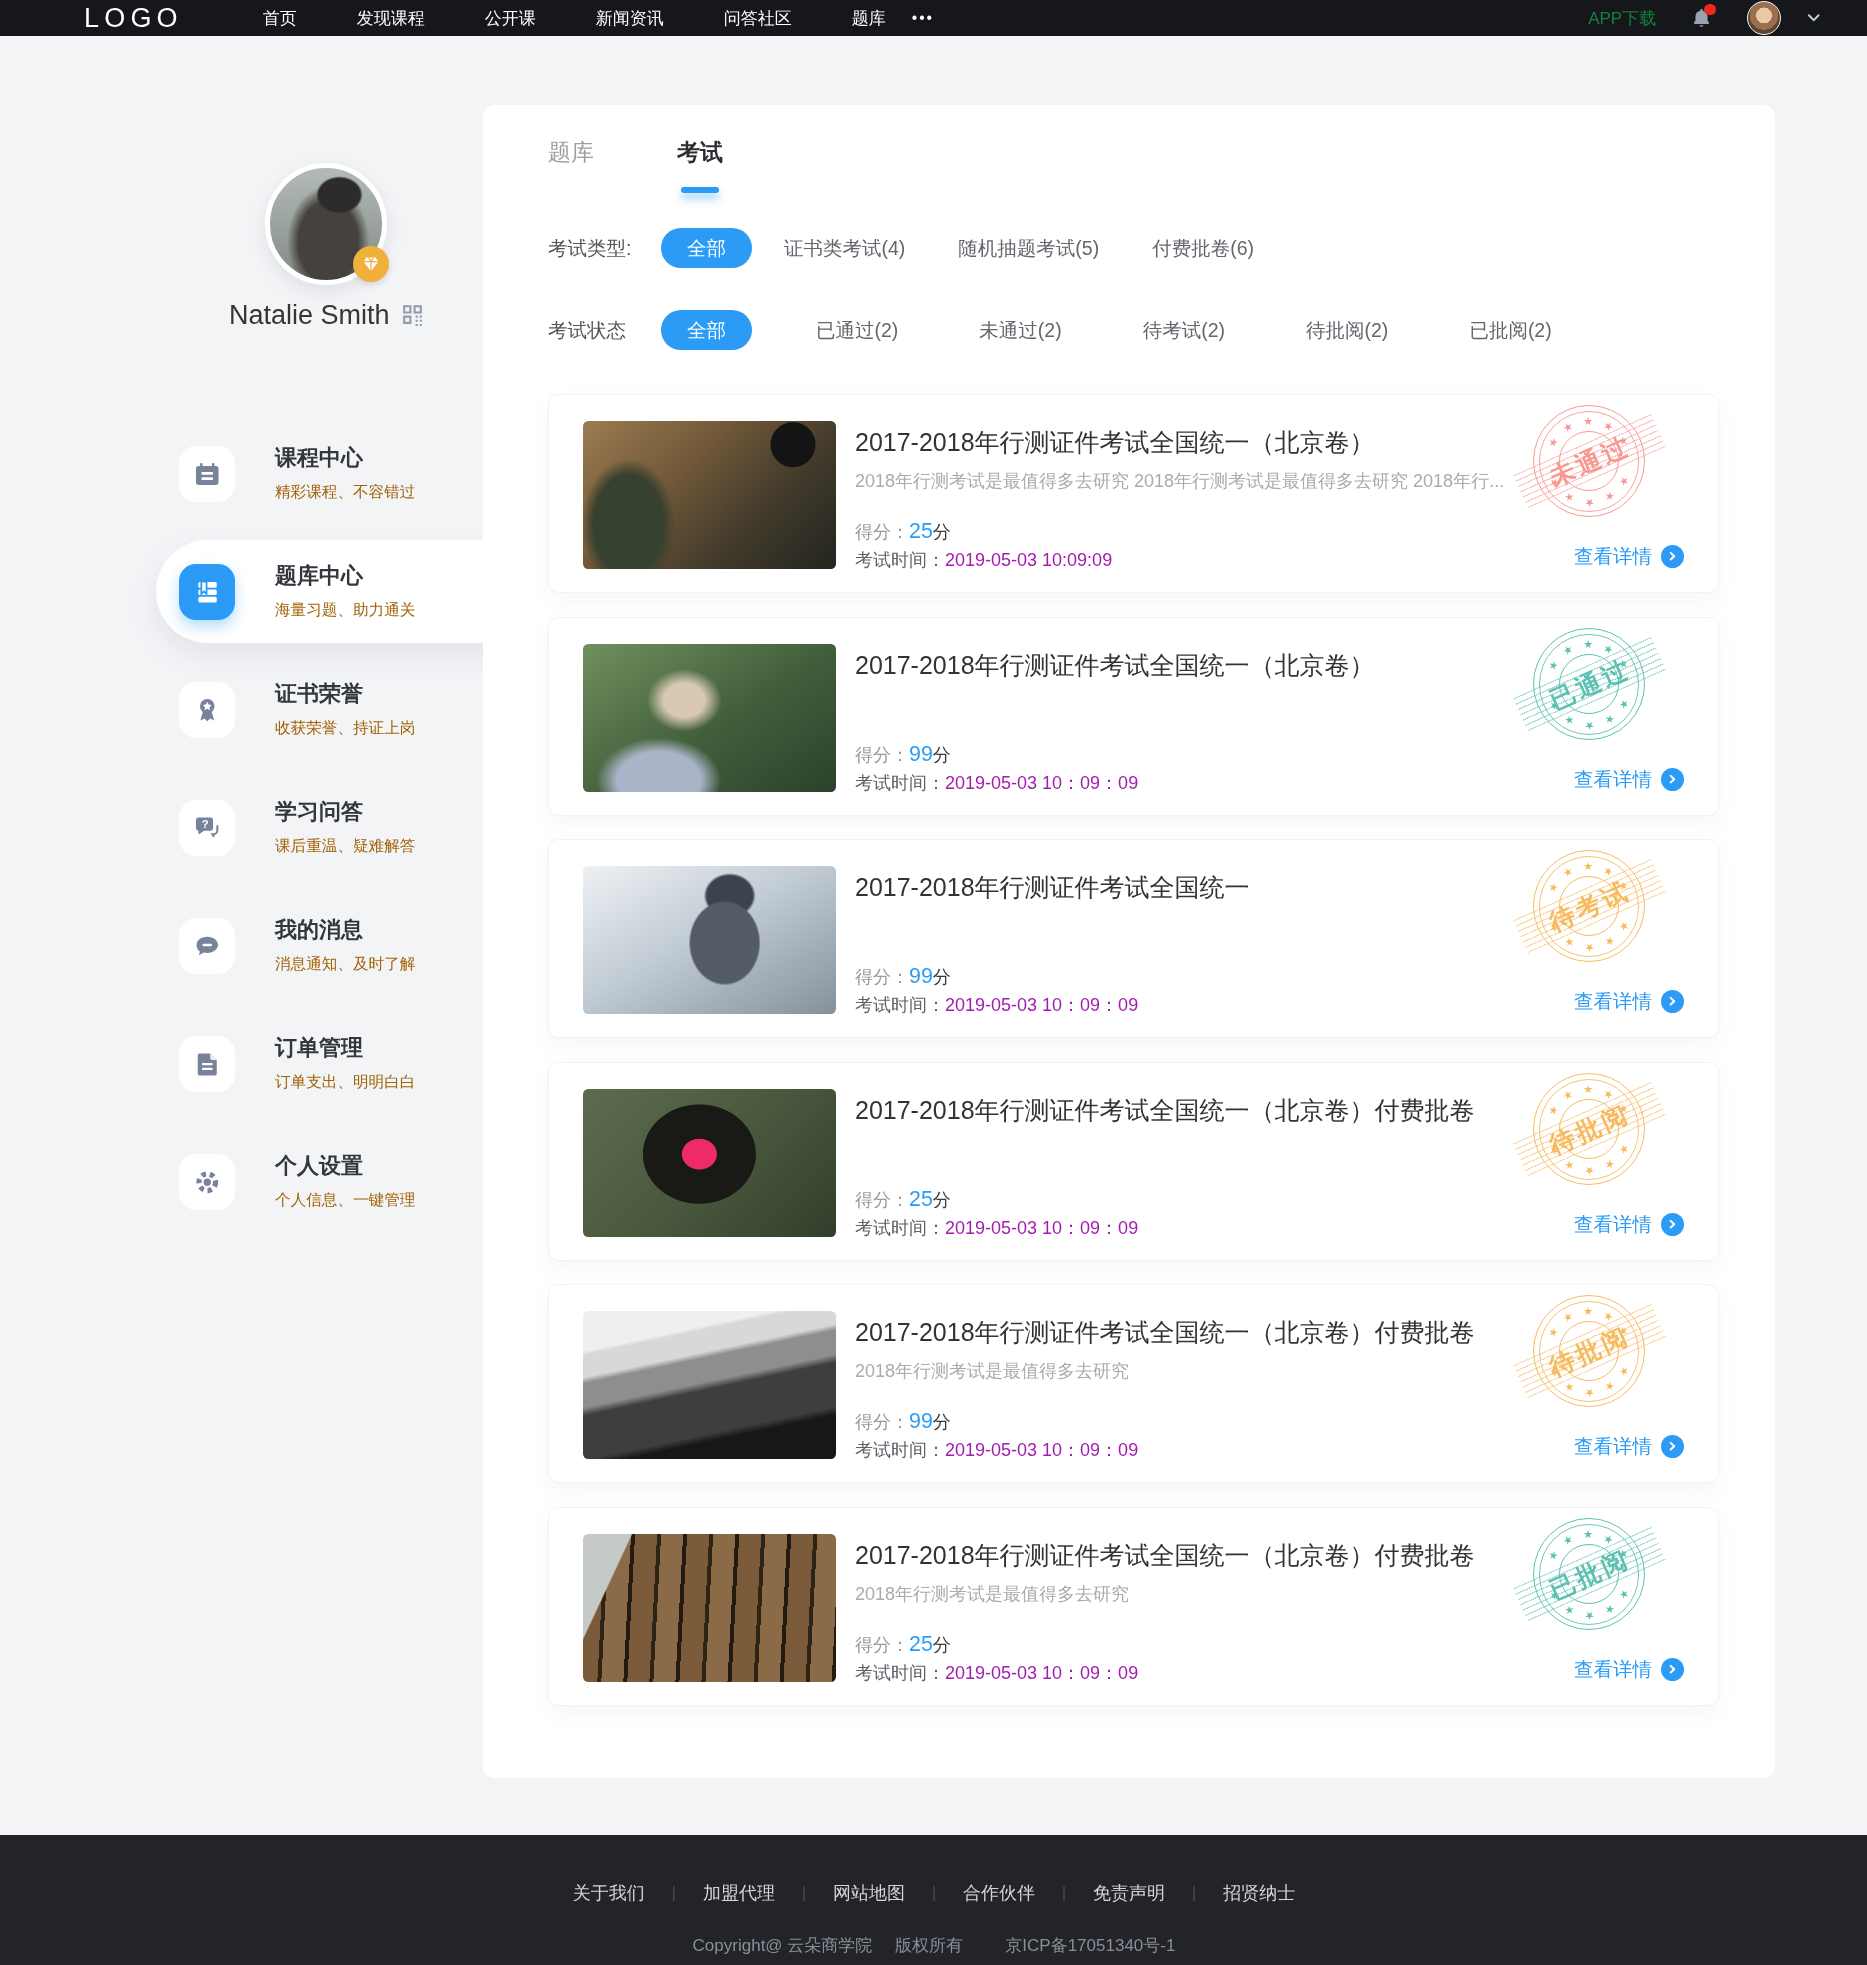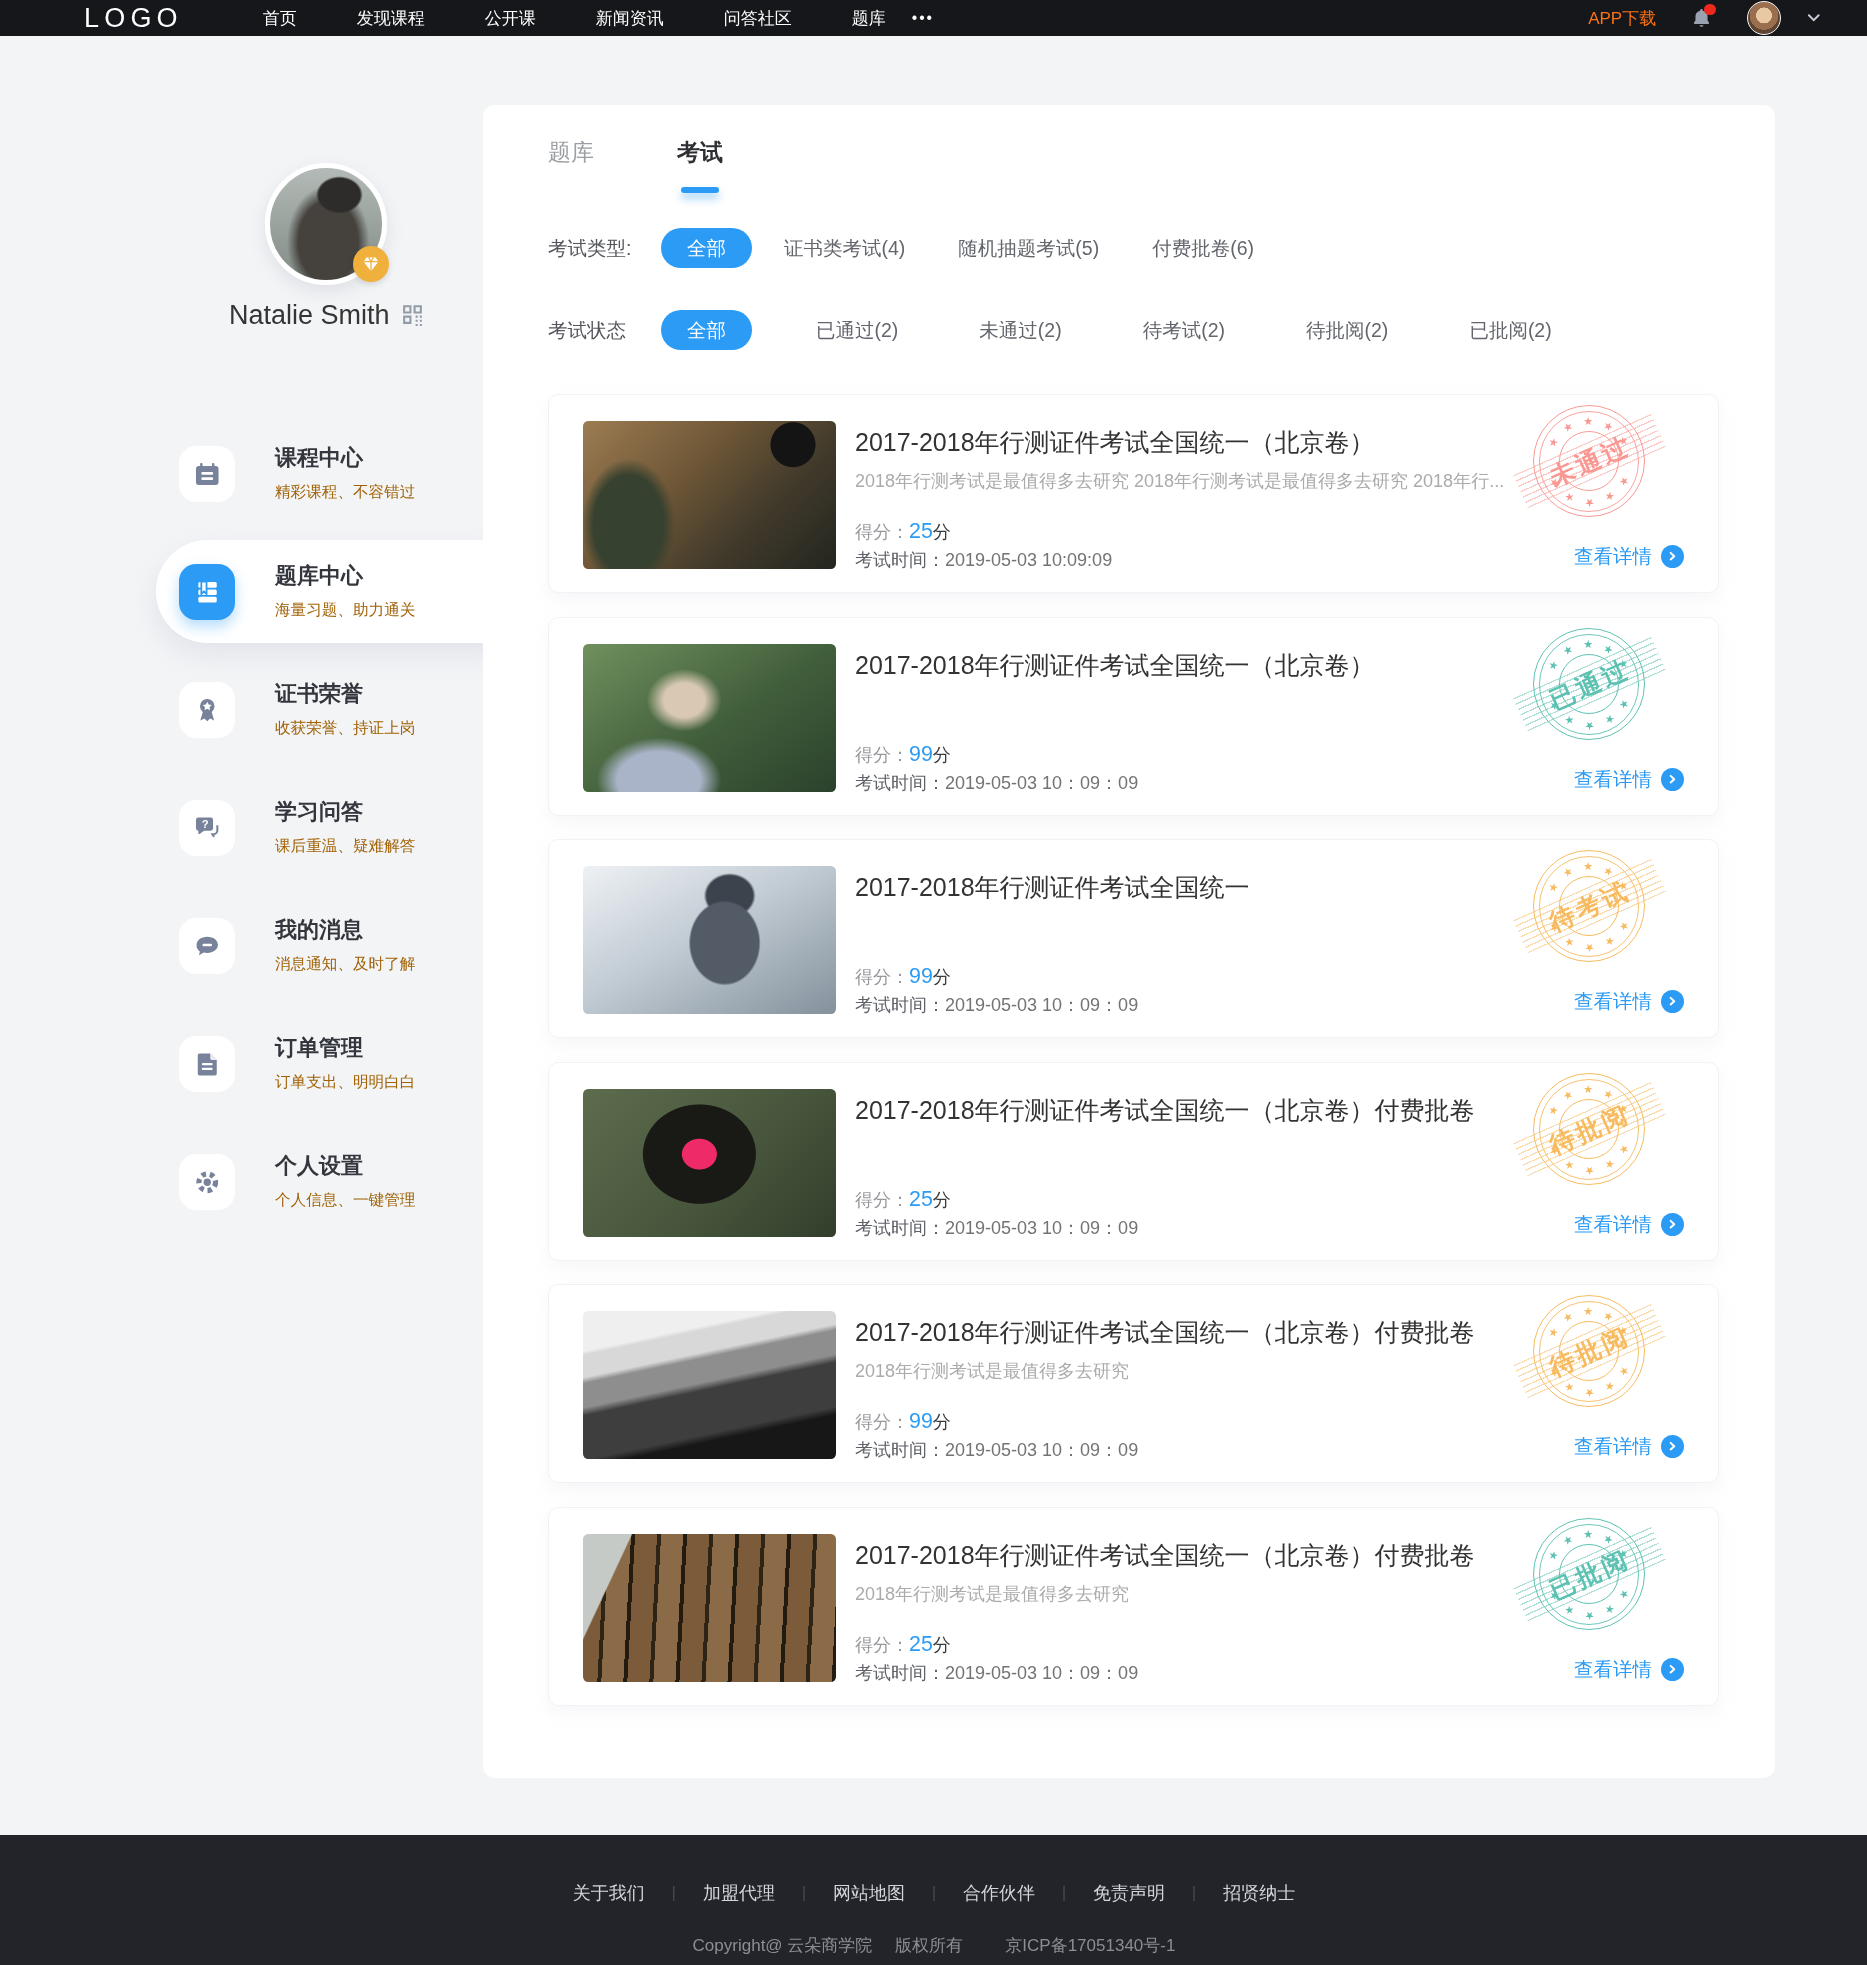--- a/index.html
+++ b/index.html
@@ -8,21 +8,21 @@
   #app { position:relative; width:1868px; height:1965px; overflow:hidden; background:#f3f4f6; }
 
   
   .header { position:absolute; left:0; top:0; width:1868px; height:36px; background:#16171b;
             display:flex; align-items:center; z-index:30; }
   .logo { margin-left:84px; font-size:27px; font-weight:200; color:#fff; letter-spacing:5.2px; }
   .topnav { display:flex; margin-left:80px; gap:60px; }
   .topnav .nav-item { font-size:17px; color:#fefefe; cursor:pointer; }
   .nav-more { font-size:15.6px; color:#fff; letter-spacing:1.9px; margin-left:26px; cursor:pointer; }
   .header-right { margin-left:auto; margin-right:45px; display:flex; align-items:center; gap:34px; }
-  .app-download { font-size:17px; color:#f97316; cursor:pointer; }
+  .app-download { font-size:17px; color:#15803d; cursor:pointer; }
   .bell-wrap { position:relative; width:23px; height:26px; cursor:pointer; }
   .bell-wrap svg { width:23px; height:26px; color:#9aa2b1; }
   .bell-dot { position:absolute; right:-2.6px; top:-1.3px; width:11.7px; height:11.7px; border-radius:50%; background:#f0281e; }
   .header-avatar { width:34px; height:34px; border-radius:50%;
       background:radial-gradient(circle at 50% 42%, #e9c9a4 0 32%, #9a6f50 33% 58%, #5d4330 59%); border:1.9px solid #f5f5f5; cursor:pointer; }
   .chev-down { width:19.5px; height:19.5px; margin-left:-11.7px; cursor:pointer; }
 
   
   .profile-avatar { position:absolute; left:265px; top:163px; width:122px; height:122px; border-radius:50%;
       border:5.8px solid #ffffff; box-shadow:0 6.5px 15.6px rgba(160,168,182,.25);
@@ -87,21 +87,21 @@
         linear-gradient(135deg,#5d6c4d,#46543b 60%,#323e2b); }
   .t5 { background:linear-gradient(168deg,#efefef 0 20%,#d8d8d8 22% 33%,#8e8e8e 36% 48%,#3e3e3e 52% 74%,#171717 78%); }
   .t6 { background:linear-gradient(115deg,#c6cac6 0 15%, rgba(0,0,0,0) 15.5%),
         repeating-linear-gradient(93deg,#7c5b3b 0 22px,#2e2416 22px 26px,#8a6a47 26px 48px,#231a10 48px 52px); }
   .c-title { position:absolute; left:306px; top:31px; font-size:25px; color:#333; }
   .c-desc  { position:absolute; left:306px; top:74px; font-size:18px; color:#ababad; }
   .c-score { position:absolute; left:306px; top:124px; font-size:18px; color:#98999e; }
   .score-num { font-size:21.4px; color:#2b9bf5; }
   .score-unit { color:#3a3b3f; }
   .c-time { position:absolute; left:306px; top:153px; font-size:18px; color:#606269; }
-  .time-val { color:#737373; }
+  .time-val { color:#a21caf; }
   .detail-link { position:absolute; right:34px; bottom:22px; display:flex; align-items:center; gap:9px;
       font-size:19.5px; color:#2b9bf5; cursor:pointer; }
   .detail-ic { width:23px; height:23px; border-radius:50%; background:#2b9bf5;
       display:flex; align-items:center; justify-content:center; }
   .detail-ic svg { width:14.3px; height:14.3px; }
 
   
   .stamp { position:absolute; right:73px; top:10.4px; width:112px; height:112px; opacity:.82; }
   .stamp.red{color:#f8827b} .stamp.teal{color:#3ab4a1} .stamp.orange{color:#f6ac3d}
   .stamp .r1 { position:absolute; inset:0; border:1.9px solid; border-radius:50%; }

